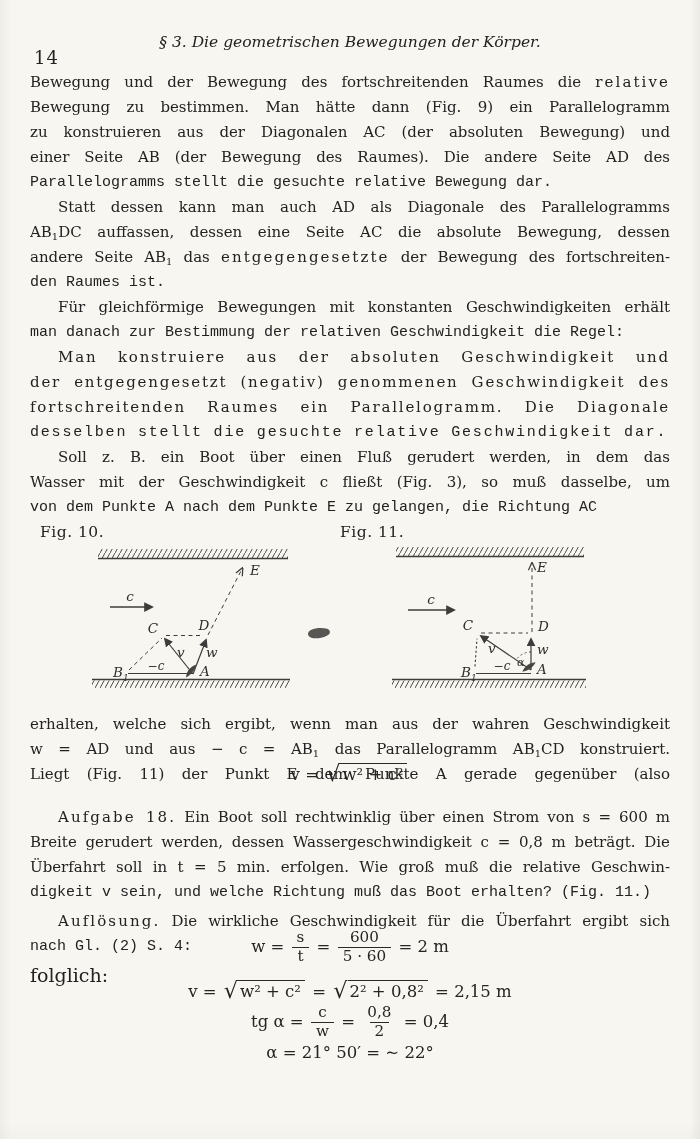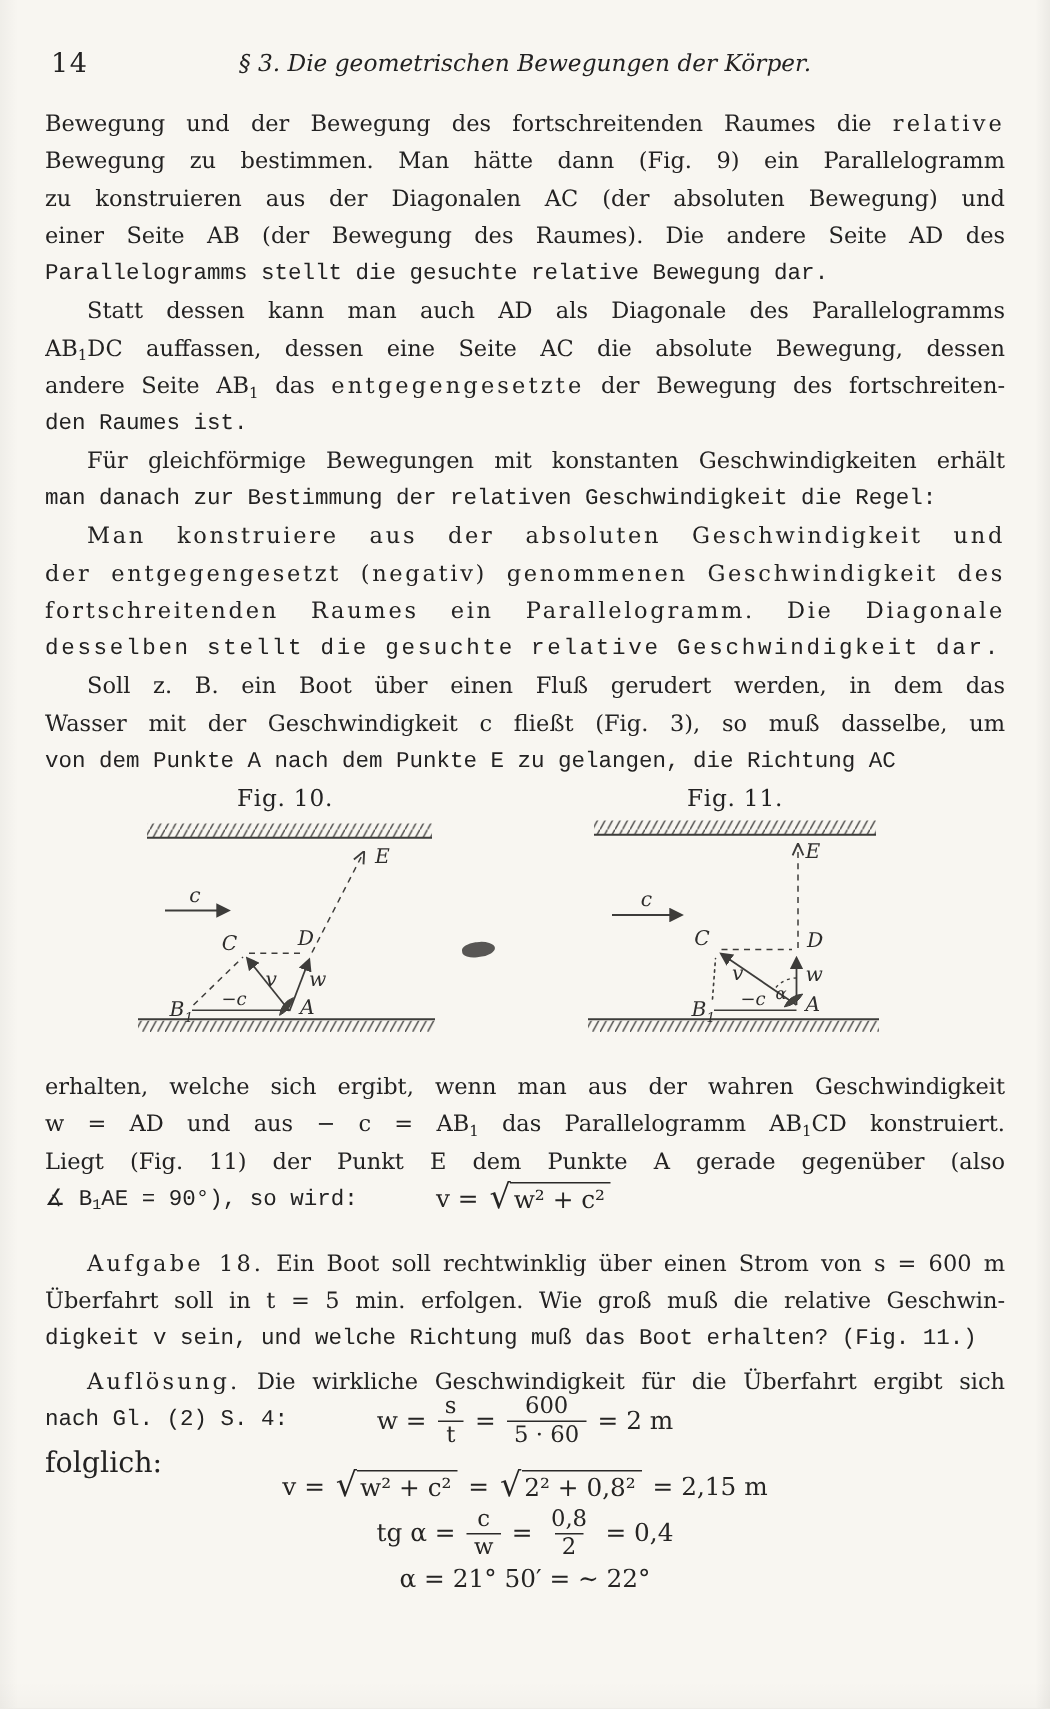--- a/index.html
+++ b/index.html
@@ -8,39 +8,39 @@
     background:#f8f6f1;
     background-image:
       linear-gradient(90deg, rgba(0,0,0,0.035) 0, rgba(0,0,0,0) 12px),
       linear-gradient(270deg, rgba(0,0,0,0.05) 0, rgba(0,0,0,0) 10px),
       linear-gradient(0deg, rgba(0,0,0,0.02) 0, rgba(0,0,0,0) 18px);
     font-family:"DejaVu Serif","Liberation Serif",serif;
     color:#232222;overflow:hidden;
   }
   .content{padding:30px 30px 0 30px;}
   .pagehead{position:relative;height:24px;line-height:24px;}
-  .pagenum{position:absolute;left:4px;top:1px;font-size:18px;letter-spacing:1px;}
+  .pagenum{position:absolute;left:4px;top:16px;font-size:18px;letter-spacing:1px;}
   .headtitle{text-align:center;font-size:15.5px;font-style:italic;}
   .flow{margin-top:16px;}
   .para{margin:0;}
   .line{
     height:25px;line-height:25px;font-size:15px;
     text-align:justify;text-align-last:justify;
     overflow:hidden;white-space:nowrap;
   }
   .line.last{text-align-last:left;font-family:Liberation Mono, monospace;}
   .line.indent{padding-left:28px;}
   .spaced .line{letter-spacing:0.12em;}
   .em{letter-spacing:0.14em;}
   .sub{font-size:10px;vertical-align:-3px;letter-spacing:0;}
   
   .figrow{display:flex;margin-top:0;}
   .figcell{width:300px;}
   .figcell.first{margin-left:10px;}
-  .figcaption{text-align:center;font-size:15.5px;height:24px;line-height:24px;letter-spacing:0.5px;}
+  .figcaption{text-align:left;font-size:15.5px;height:24px;line-height:24px;letter-spacing:0.5px;}
   .figsvg{display:block;}
   svg text{font-family:"DejaVu Serif","Liberation Serif",serif;font-style:italic;font-size:13.5px;fill:#2e2d2c;}
   svg text.sublabel{font-size:9px;}
   svg text.minusc{font-size:12px;}
   .ink-smudge{position:absolute;left:308px;top:628px;width:22px;height:10px;background:#41403e;border-radius:50% 60% 55% 50%;transform:rotate(-7deg);opacity:0.88;}
   
   .formula{text-align:center;font-size:16.5px;color:#262524;}
   .formula .ftxt{vertical-align:middle;}
   .frac{display:inline-flex;flex-direction:column;align-items:center;vertical-align:middle;margin:0 2px;line-height:1.15;font-size:0.92em;}
   .frac .num{padding:0 5px;}
@@ -189,31 +189,31 @@
           </g>
         </svg>
       </div>
     </div>
 
     <div class="flow sp-after-fig" id="flow-b1">
         <div class="para">
           <div class="line"><span>erhalten, welche sich ergibt, wenn man aus der wahren Geschwindigkeit</span></div>
           <div class="line"><span>w = AD und aus − c = AB</span><span class="sub">1</span><span> das Parallelogramm AB</span><span class="sub">1</span><span>CD konstruiert.</span></div>
           <div class="line"><span>Liegt (Fig. 11) der Punkt E dem Punkte A gerade gegenüber (also</span></div>
-          <div class="line last"><span>∡ B</span><span class="sub">1</span><span>AE = 90°), so wird:</span></div>
         </div>
       </div>
     <div class="formula f-vdef"><span class="ftxt">v = </span><span class="sqrt">
           <span class="rad">√</span>
           <span class="body">w² + c²</span>
         </span></div>
 
     <div class="flow sp-p7" id="flow-b2">
         <div class="para">
           <div class="line indent"><span class="em">Aufgabe 18.</span><span> Ein Boot soll rechtwinklig über einen Strom von s = 600 m</span></div>
+          <div class="line"><span>Breite gerudert werden, dessen Wassergeschwindigkeit c = 0,8 m beträgt. Die</span></div>
           <div class="line"><span>Überfahrt soll in t = 5 min. erfolgen. Wie groß muß die relative Geschwin-</span></div>
           <div class="line last"><span>digkeit v sein, und welche Richtung muß das Boot erhalten? (Fig. 11.)</span></div>
         </div>
       </div>
     <div class="flow sp-p8" id="flow-b3">
         <div class="para">
           <div class="line indent"><span class="em">Auflösung.</span><span> Die wirkliche Geschwindigkeit für die Überfahrt ergibt sich</span></div>
           <div class="line last"><span>nach Gl. (2) S. 4:</span></div>
         </div>
       </div>

